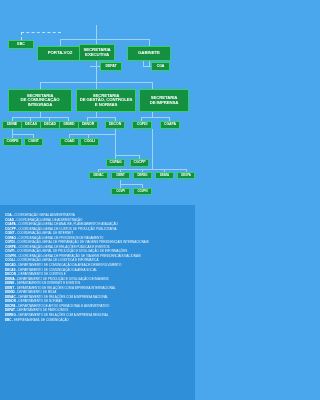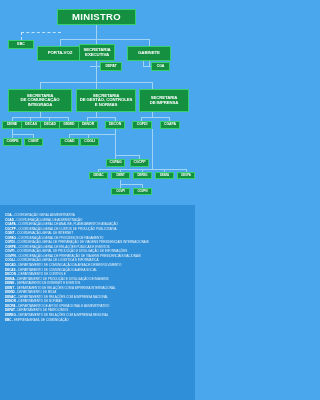--- a/index.html
+++ b/index.html
@@ -134,21 +134,20 @@
   <div class="ln lnv" style="left:120px;top:169px;height:3px;"></div>
   <div class="ln lnv" style="left:142px;top:169px;height:3px;"></div>
   <div class="ln lnv" style="left:164px;top:169px;height:3px;"></div>
   <div class="ln lnv" style="left:186px;top:169px;height:3px;"></div>
 
   <div class="ln lnv" style="left:120px;top:180px;height:4px;"></div>
   <div class="ln lnh" style="left:120px;top:184px;width:22px;"></div>
   <div class="ln lnv" style="left:120px;top:184px;height:4px;"></div>
   <div class="ln lnv" style="left:142px;top:184px;height:4px;"></div>
 
-  <div class="box ministro">MINISTRO</div>
 
   <div class="box tiny" style="left:8px;top:40px;width:26px;height:9px;font-size:3.6px;">EBC</div>
 
   <div class="box lvl2" style="left:37px;top:46px;width:46px;">PORTA-VOZ</div>
 
   <div class="box lvl2" style="left:79px;top:44px;width:36px;height:17px;flex-direction:column;">
     <span>SECRETARIA</span>
     <span>EXECUTIVA</span>
   </div>
 

